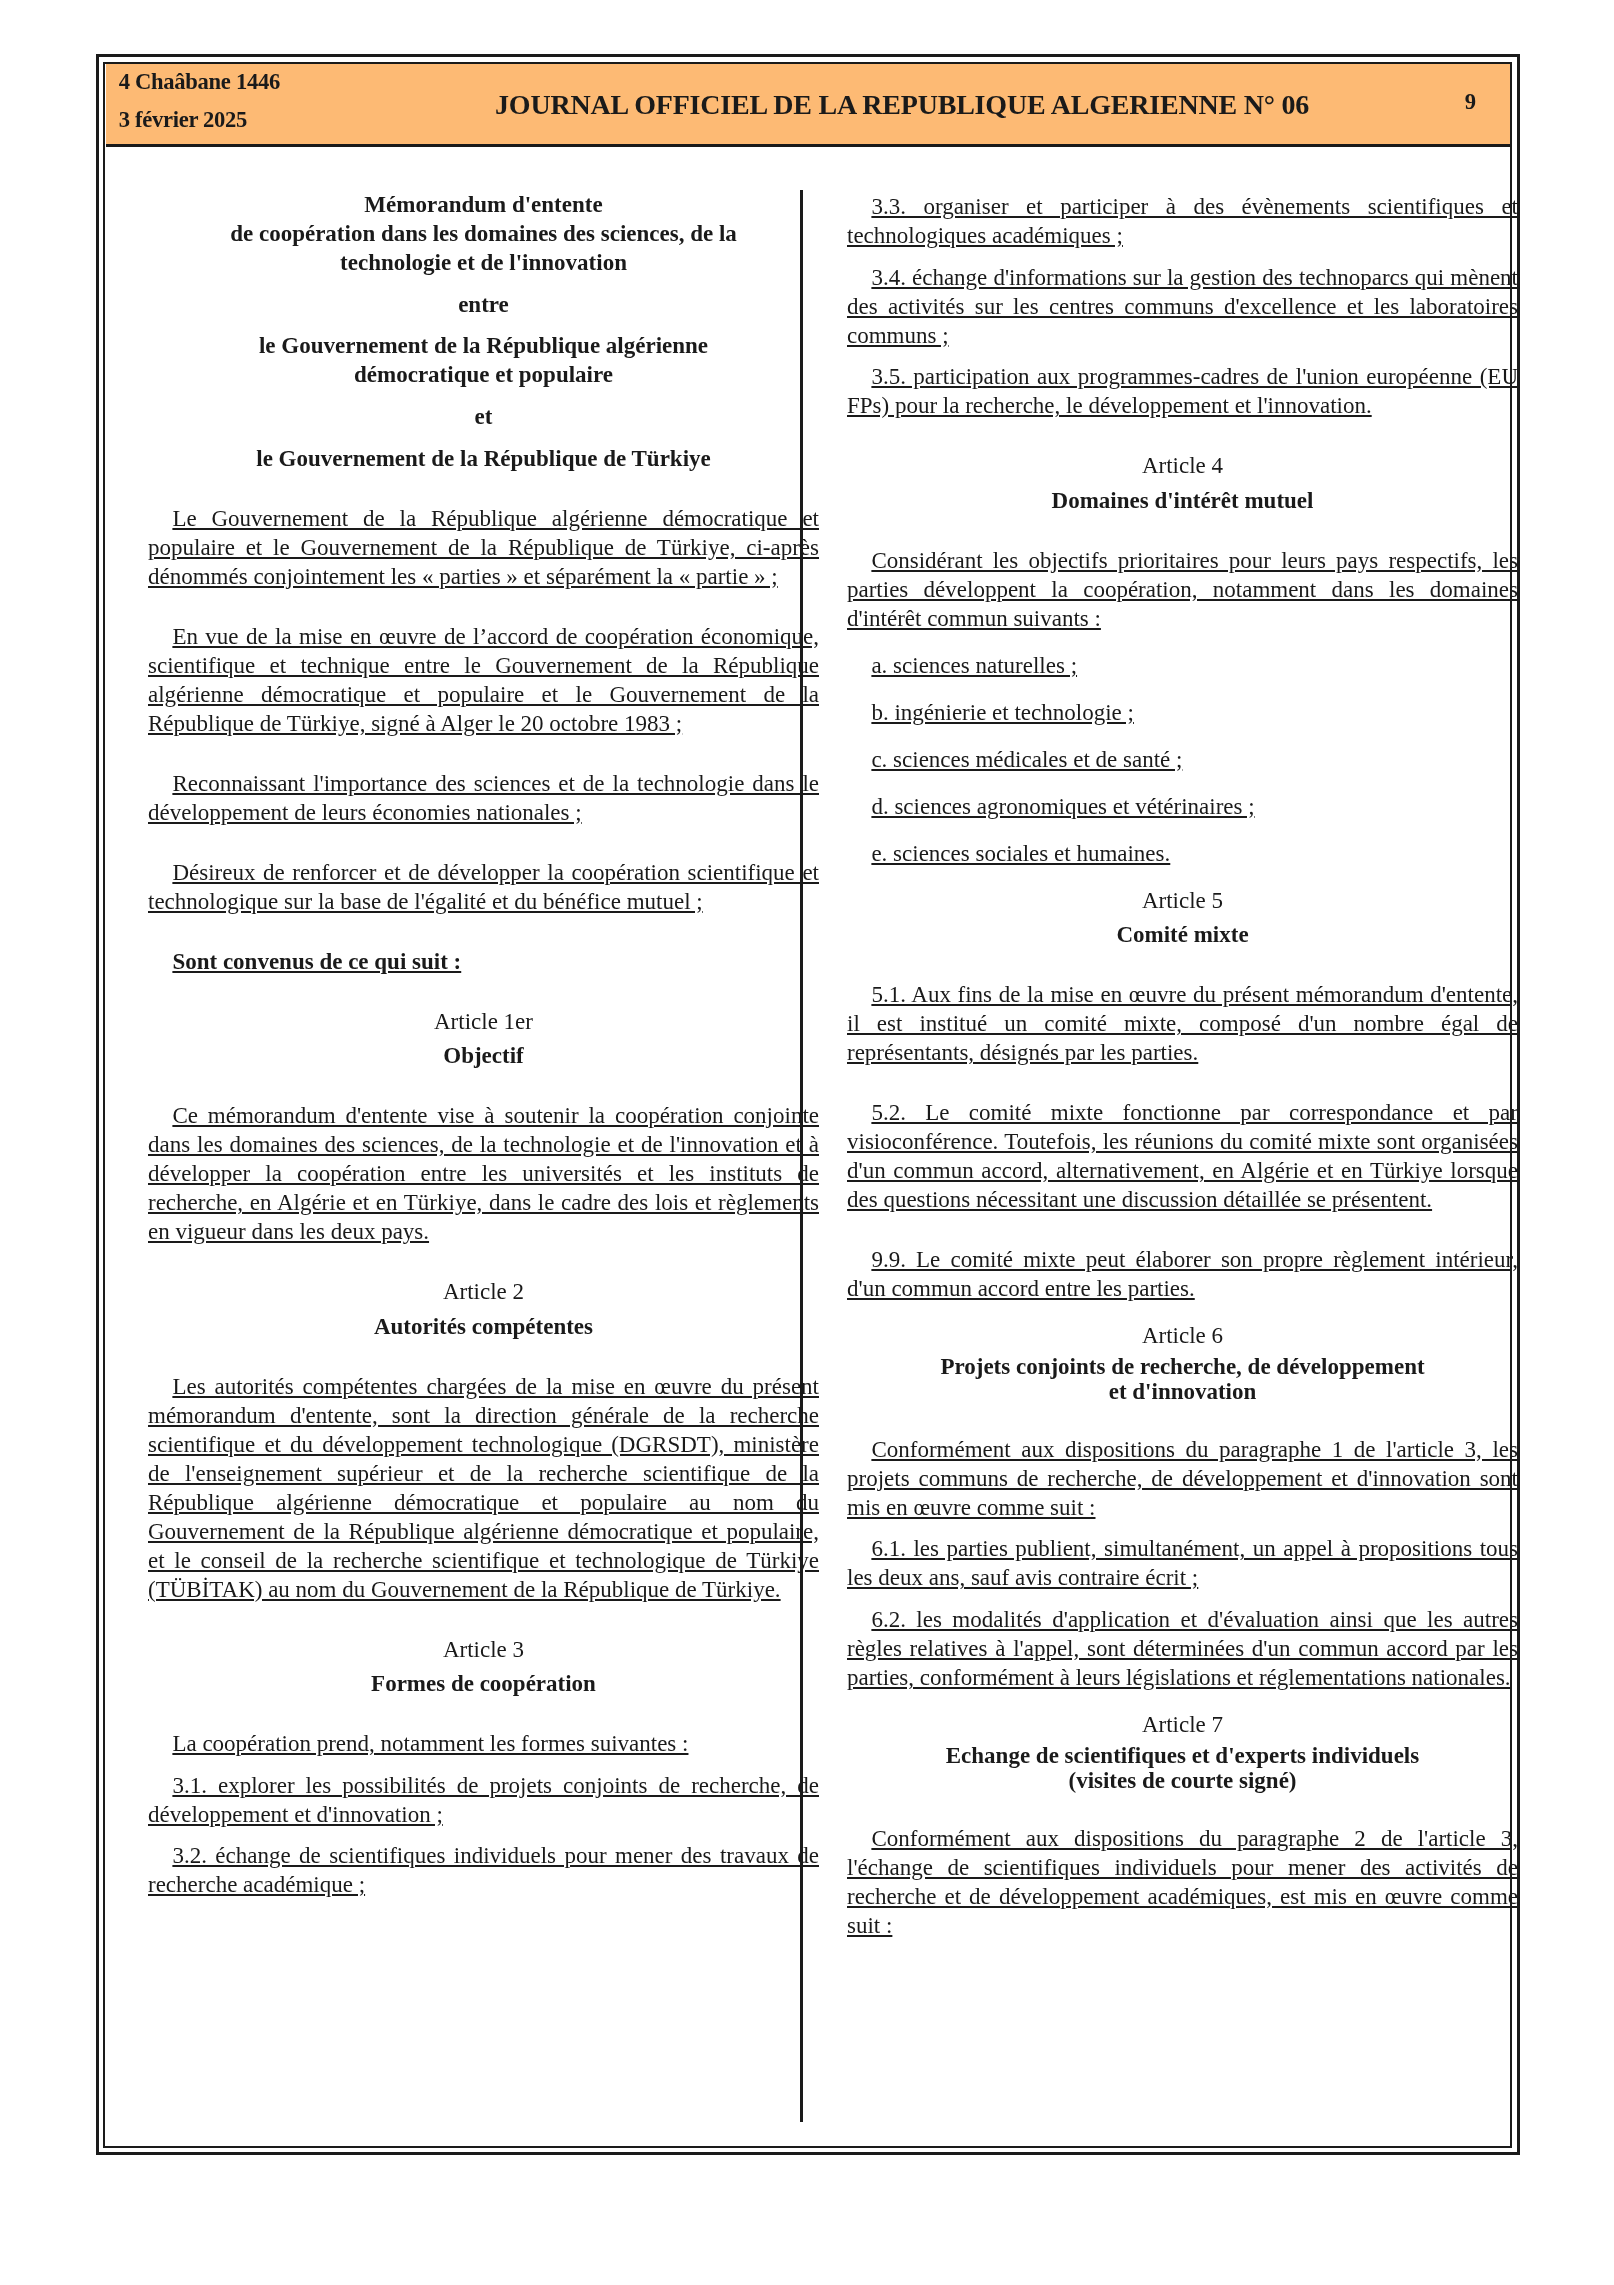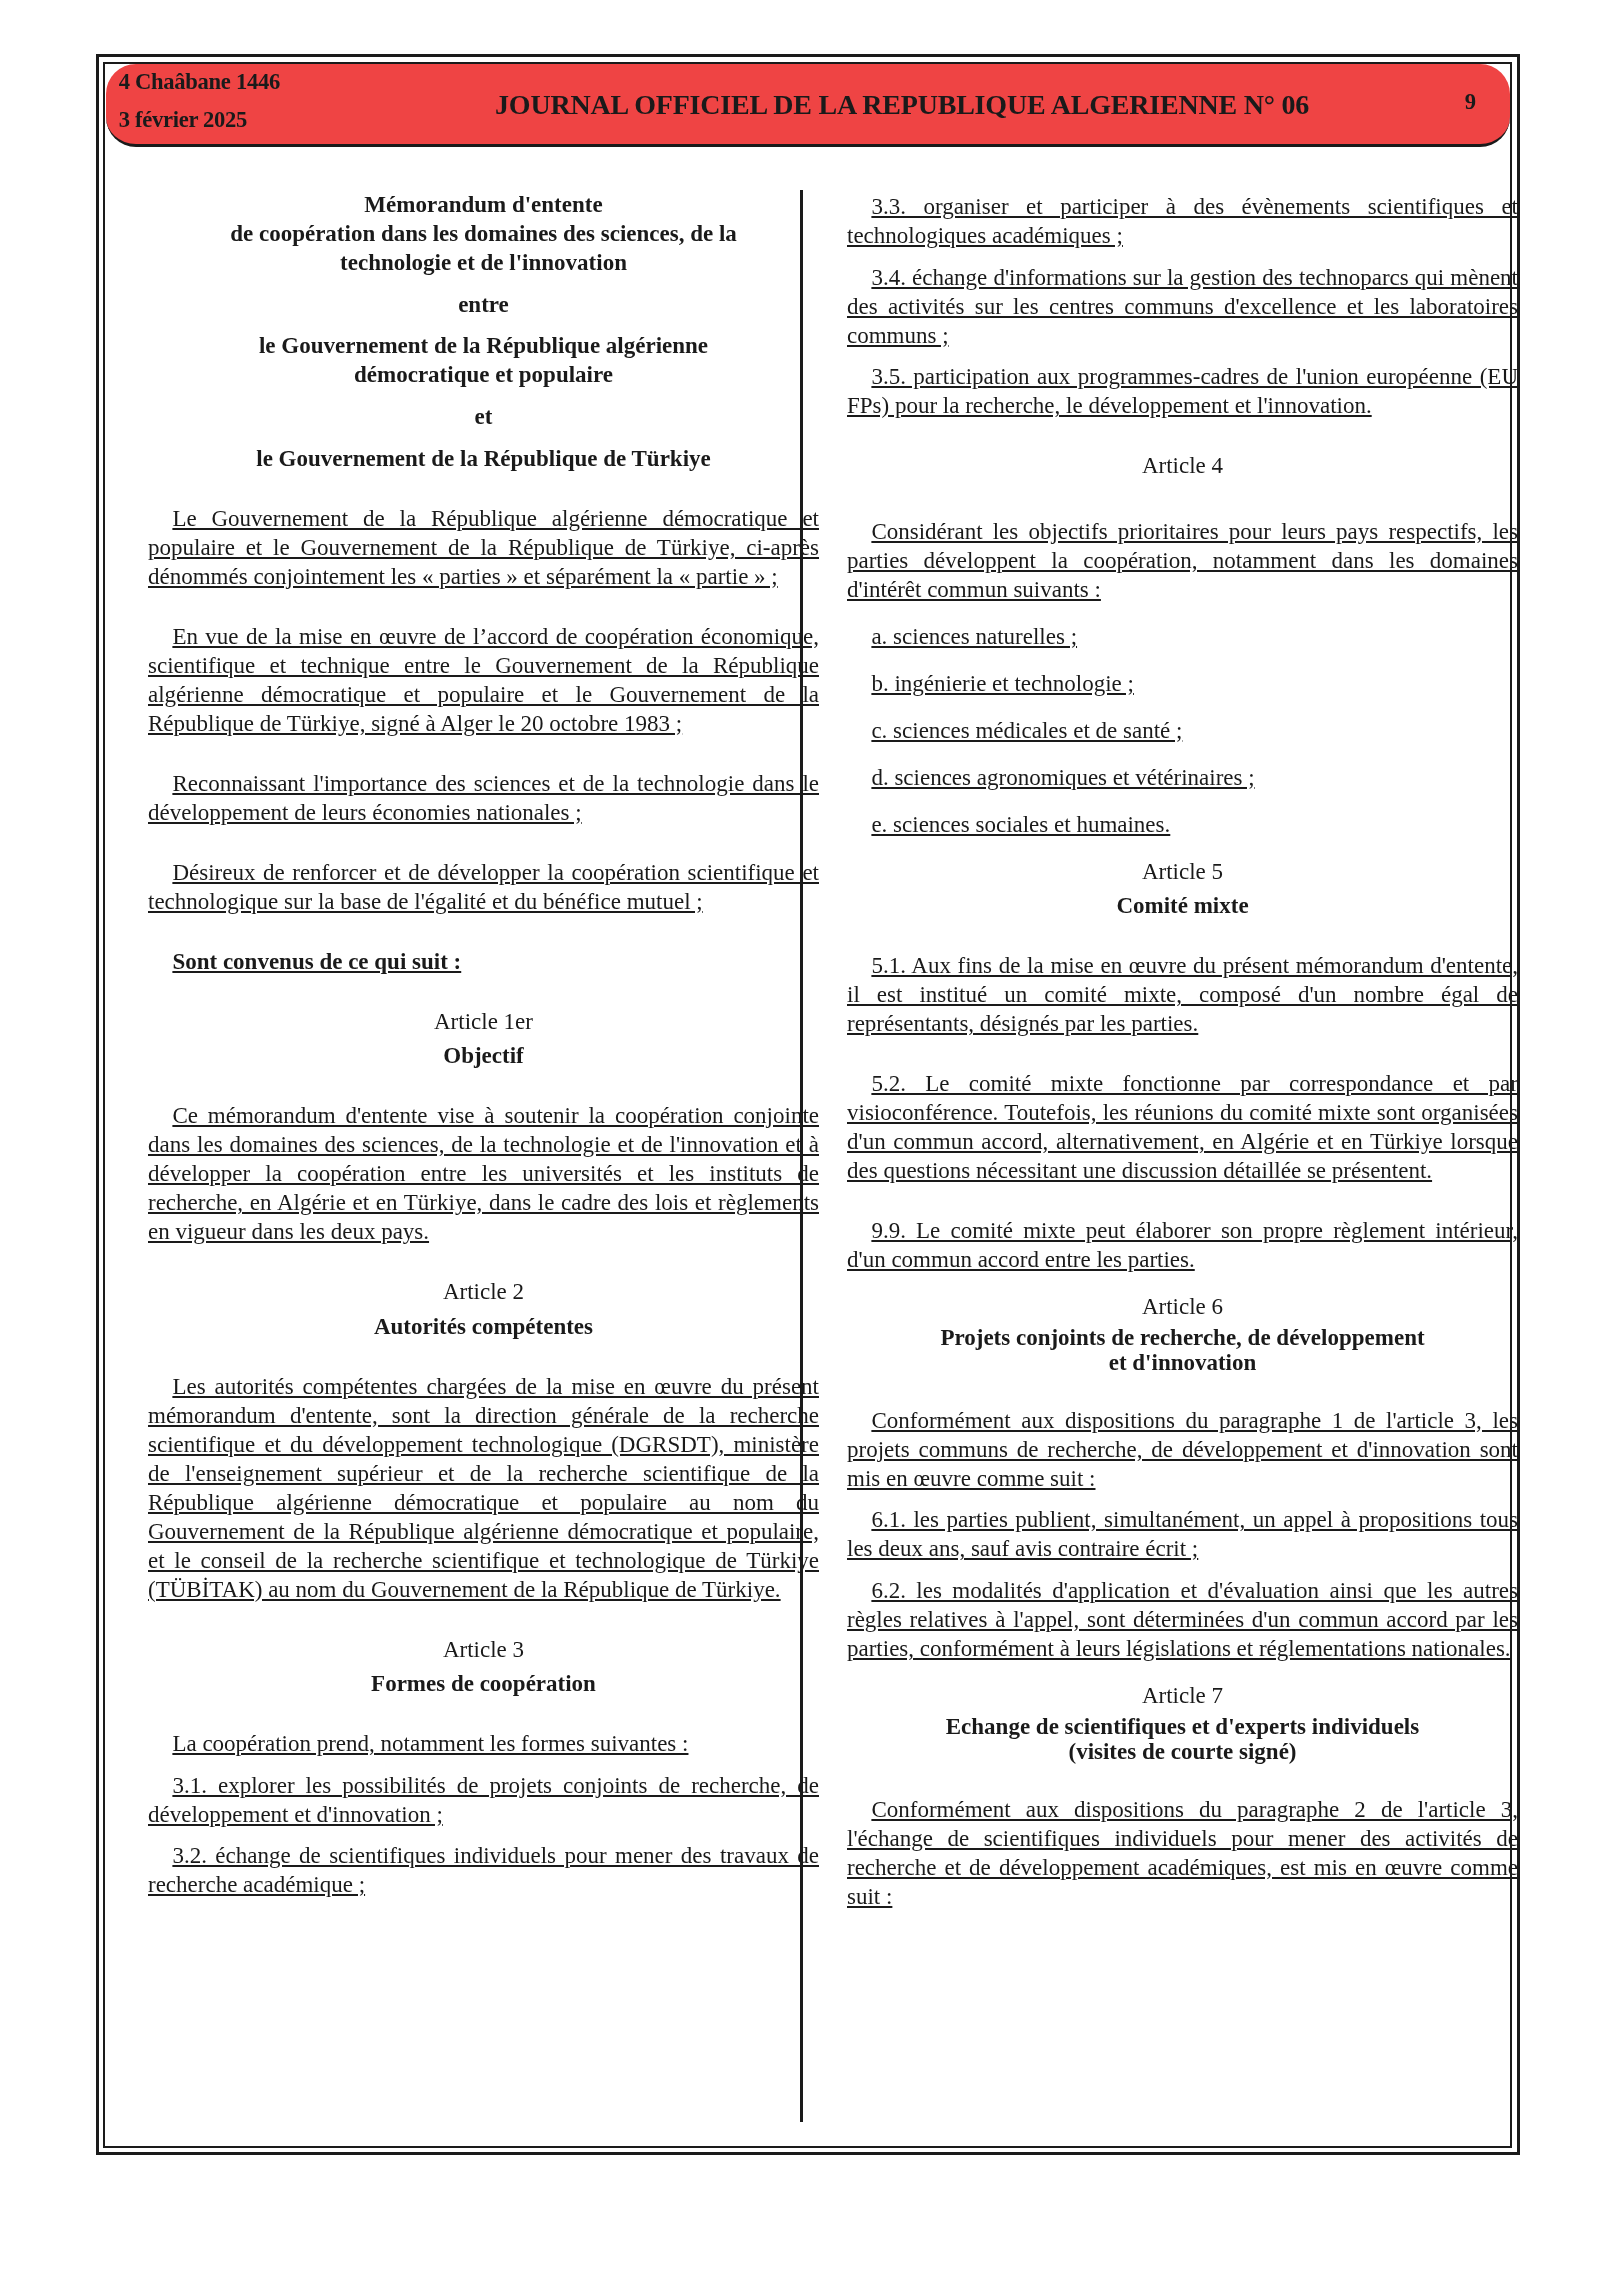--- a/index.html
+++ b/index.html
@@ -1,19 +1,19 @@
 <!DOCTYPE html>
 <html style="font-size:14.5px"><head>
 <meta charset="utf-8">
 <style>
   html, body { margin:0; padding:0; background:#ffffff; }
   body { width:1615px; height:2285px; position:relative; font-family:"Liberation Serif", serif; color:#1a1a1a; }
   .frame-outer { position:absolute; left:96px; top:54px; width:1424px; height:2101px; border:3.6px solid #1a1a1a; box-sizing:border-box; }
   .frame-inner { position:absolute; left:103px; top:62px; width:1409px; height:2086px; border:2.7px solid #1a1a1a; box-sizing:border-box; }
-  .header { position:absolute; left:106px; top:64px; width:1404px; height:83px; background:#ef4444; border-bottom:3.6px solid #1a1a1a; box-sizing:border-box;border-radius:30px; }
+  .header { position:absolute; left:106px; top:64px; width:1404px; height:83px; background:#fdba74; border-bottom:3.6px solid #1a1a1a; box-sizing:border-box; }
   .hdr-date { position:absolute; left:12.7px; font-weight:bold; font-size:22.6px; letter-spacing:-0.3px; }
   .hdr-d1 { top:5.4px; } .hdr-d2 { top:43px; }
   .hdr-title { position:absolute; left:389px; top:25px; font-weight:bold; font-size:28px; letter-spacing:-0.2px; }
   .hdr-page { position:absolute; right:34px; top:25px; font-weight:bold; font-size:22.6px; }
   .col { position:absolute; top:190px; width:671px; font-size:23px; line-height:29px;margin-left:17px; }
   .col-left { left:131px; }
   .col-right { left:830px; top:192px; }
   .divider { position:absolute; left:800px; top:190px; width:2.7px; height:1932px; background:#1a1a1a; }
   .c { text-align:center; }
   .b { font-weight:bold; }
@@ -93,20 +93,21 @@
 <div class="col col-right">
   <p class="para">3.3. organiser et participer à des évènements scientifiques et technologiques académiques ;</p>
   <div class="gap-s"></div>
   <p class="para">3.4. échange d'informations sur la gestion des technoparcs qui mènent des activités sur les centres communs d'excellence et les laboratoires communs ;</p>
   <div class="gap-s"></div>
   <p class="para">3.5. participation aux programmes-cadres de l'union européenne (EU FPs) pour la recherche, le développement et l'innovation.</p>
   <div class="gap-l"></div>
 
   <div class="c">Article 4</div>
   <div class="gap-s" style="height:5.4px"></div>
+  <div class="c b">Domaines d'intérêt mutuel</div>
   <div class="gap-l"></div>
   <p class="para">Considérant les objectifs prioritaires pour leurs pays respectifs, les parties développent la coopération, notamment dans les domaines d'intérêt commun suivants :</p>
   <div class="gap-m"></div>
   <p class="item">a. sciences naturelles ;</p>
   <div class="gap-m"></div>
   <p class="item">b. ingénierie et technologie ;</p>
   <div class="gap-m"></div>
   <p class="item">c. sciences médicales et de santé ;</p>
   <div class="gap-m"></div>
   <p class="item">d. sciences agronomiques et vétérinaires ;</p>

